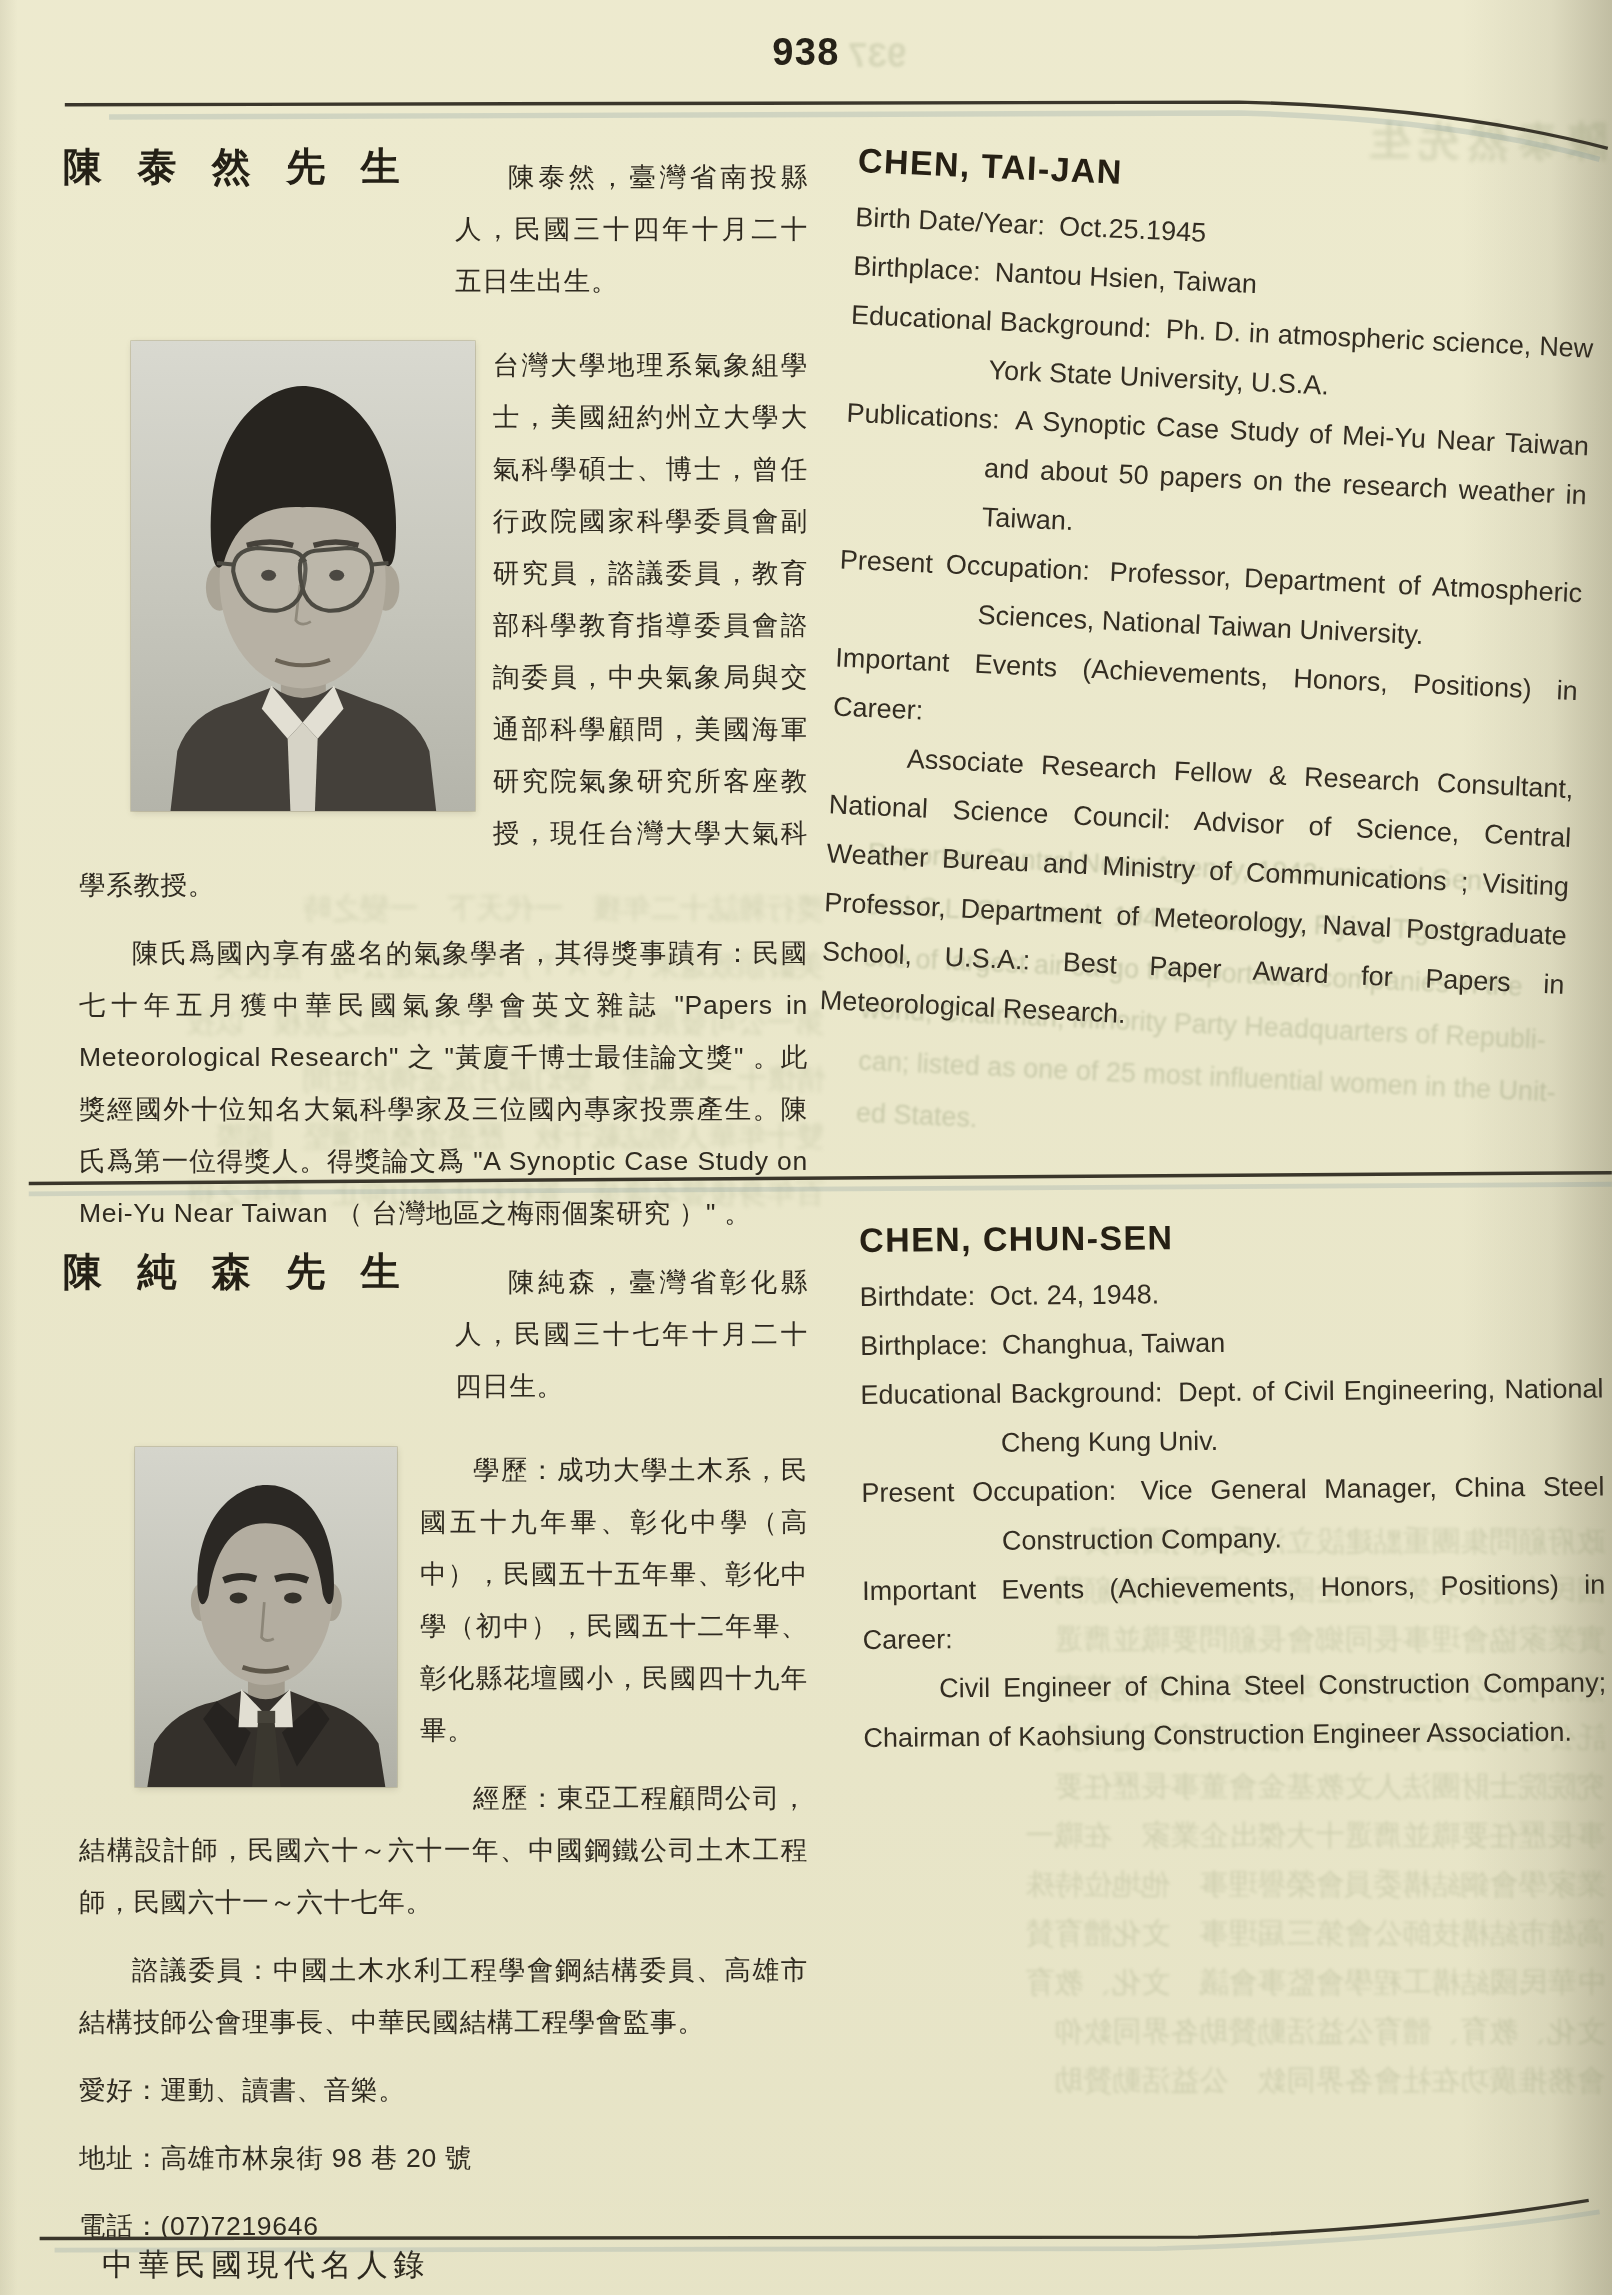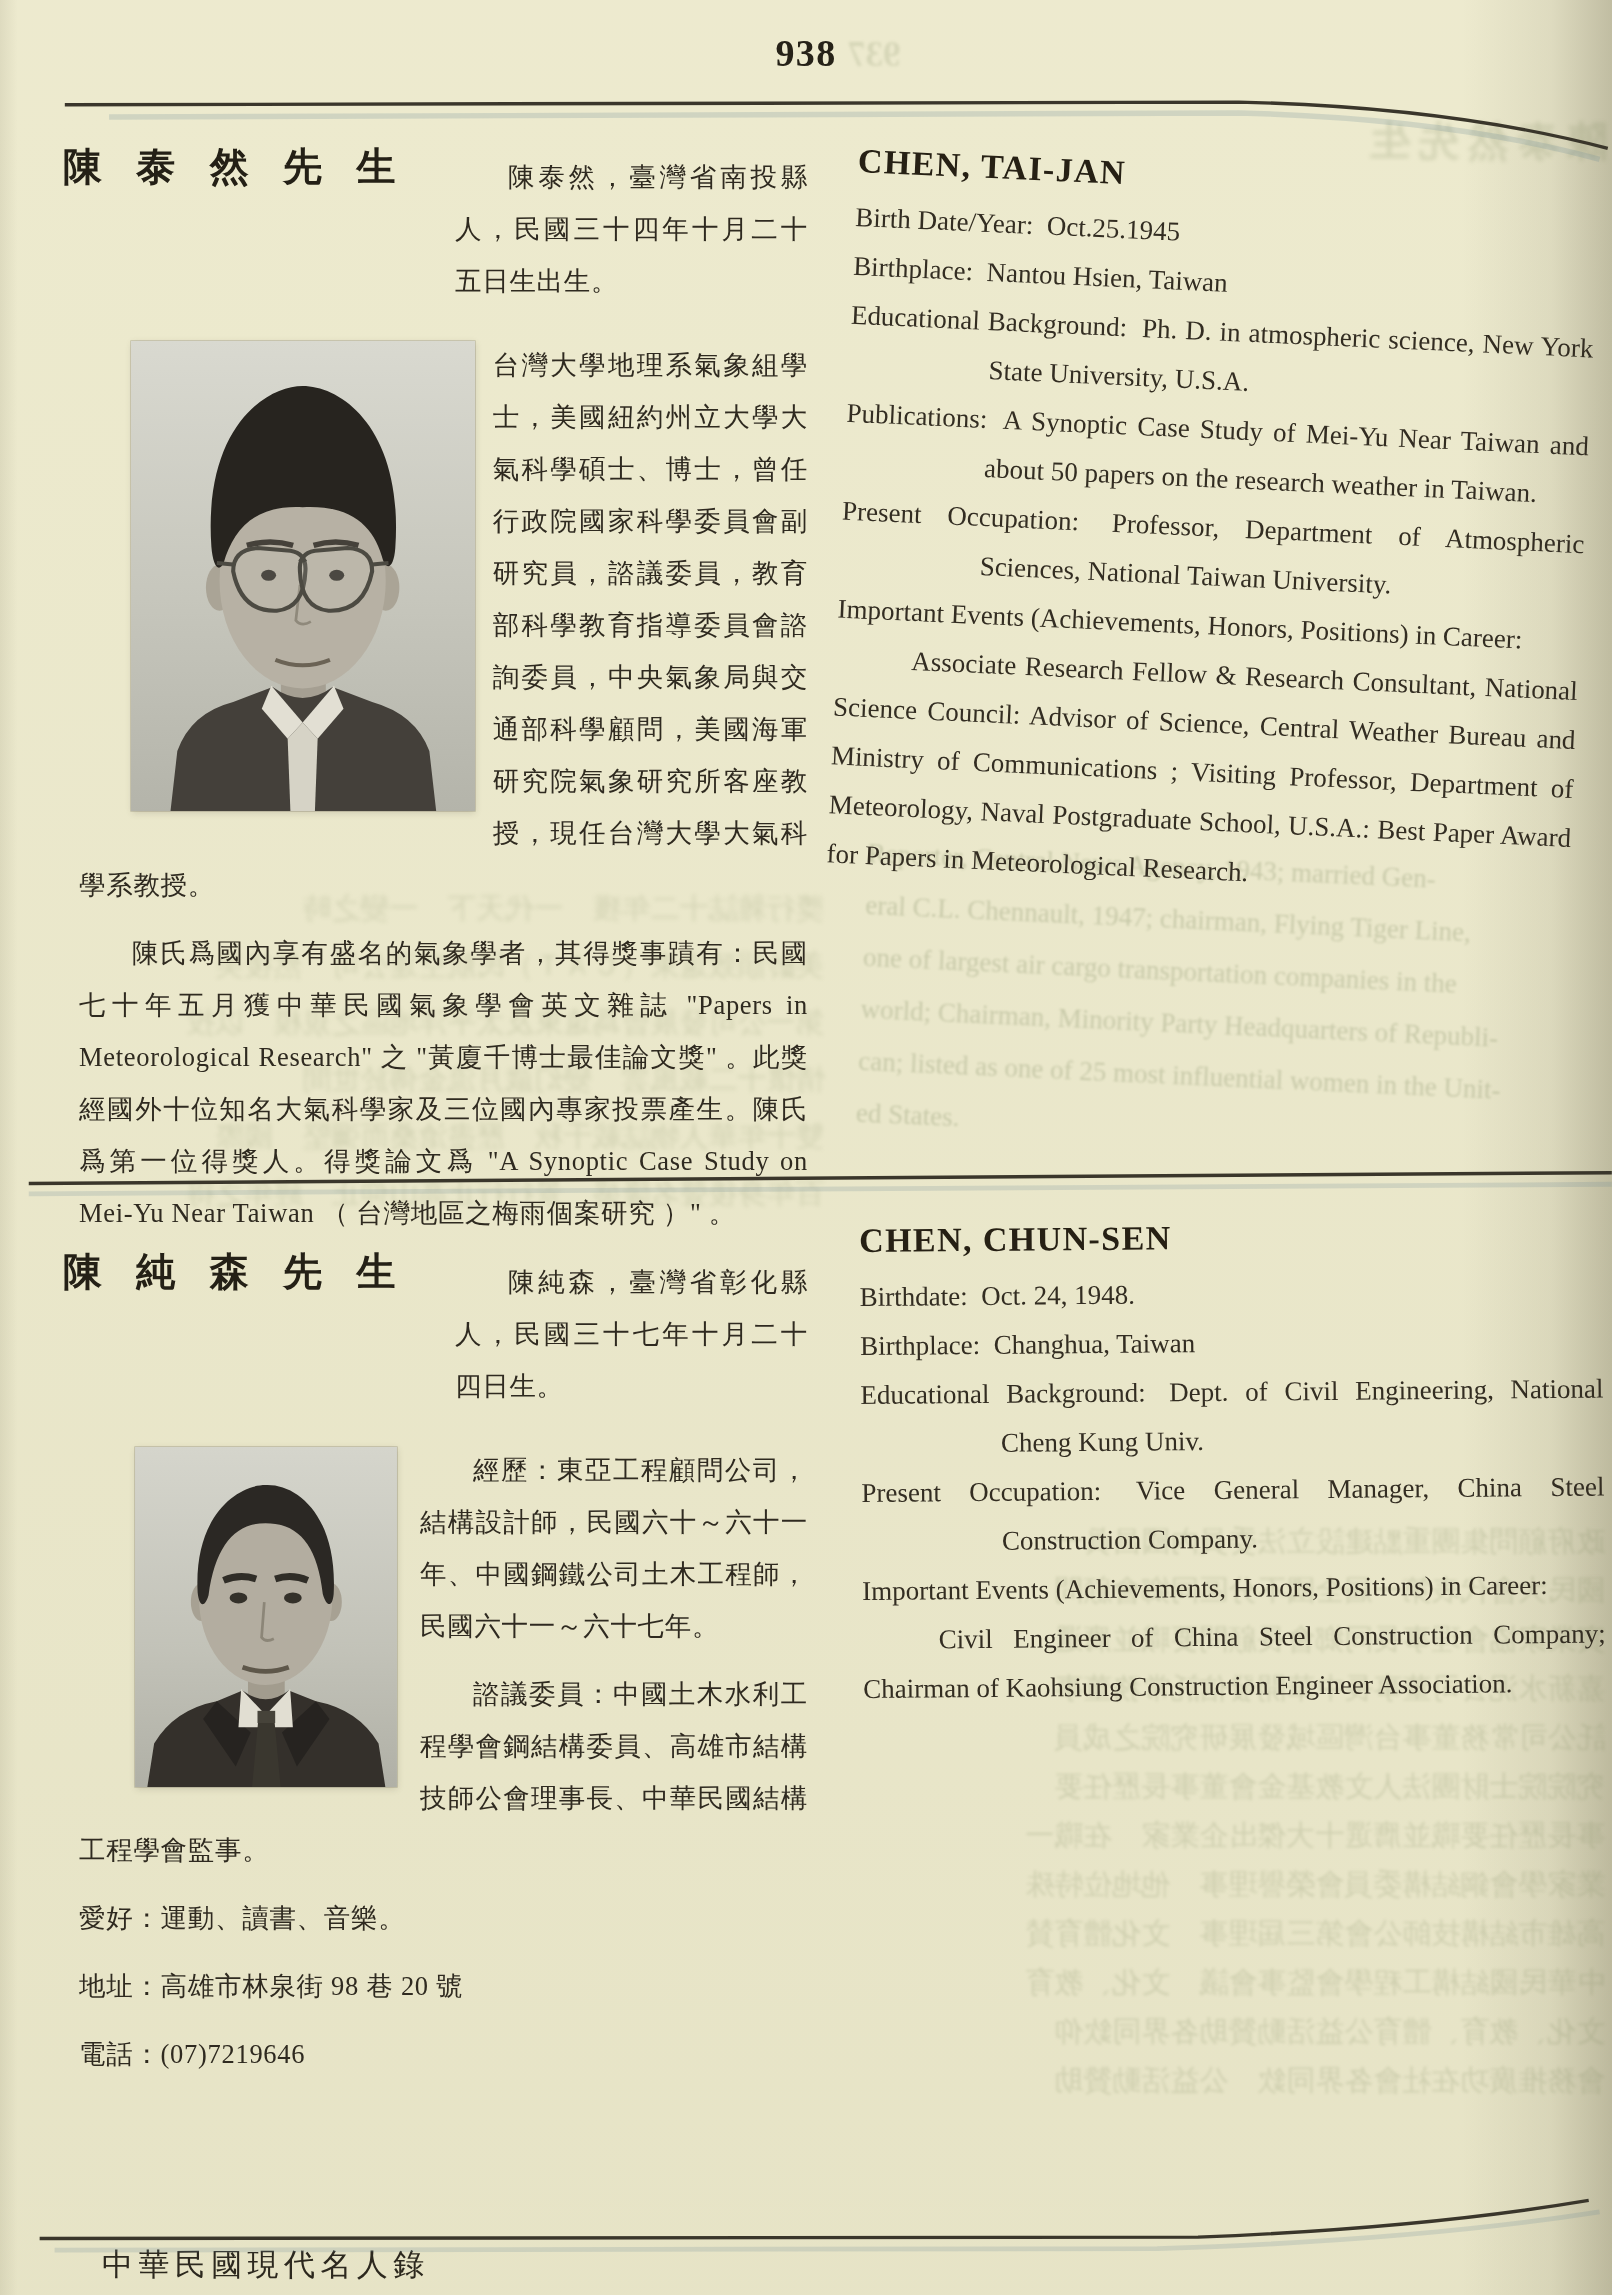--- a/index.html
+++ b/index.html
@@ -3,21 +3,21 @@
 <meta charset="utf-8">
 <style>
   html,body { margin:0; padding:0; background:#b9b49a; }
   .page {
     position:relative; width:1612px; height:2295px; overflow:hidden;
     background:
       linear-gradient(to right, rgba(90,85,60,0.10) 0px, rgba(90,85,60,0) 17.7px),
       linear-gradient(to left, rgba(90,85,60,0.30) 0px, rgba(90,85,60,0.10) 61px, rgba(90,85,60,0) 150px),
       linear-gradient(to bottom, rgba(255,255,245,0.10), rgba(0,0,0,0.02)),
       #ebe8ca;
-    font-family:Liberation Serif, serif;
+    font-family:Liberation Sans, sans-serif;
     color:#2f2a20;
   }
   .layer-rules { position:absolute; left:0; top:0; z-index:3; pointer-events:none; }
   .page-number {
     position:absolute; left:738px; top:31px; width:136px; text-align:center;
     font-size:38px; font-weight:bold; letter-spacing:1.4px; z-index:2; color:#262218;
   }
   
   .ghost { position:absolute; z-index:1; color:#7d885f; white-space:pre-line; pointer-events:none; }
   .g-pagenum { left:848px; top:35px; font-size:35px; font-weight:bold; opacity:.20; filter:blur(1.4px); transform:scaleX(-1); }
@@ -165,20 +165,21 @@
         <path d="M158 324 Q192 336 226 324" stroke="#5e574a" stroke-width="7" fill="none"></path>
         <path d="M92 214 C86 104 148 56 192 56 C240 54 298 104 292 216 C290 236 282 236 276 216 C268 144 240 112 192 112 C146 112 118 146 108 218 C102 238 94 234 92 214 Z" fill="#2b2824"></path>
         <path d="M18 500 L28 436 Q58 386 120 374 L158 358 Q192 384 226 358 L266 374 Q328 386 358 436 L368 500 Z" fill="#34302b"></path>
         <path d="M120 374 L170 420 L148 470 L100 400 Z" fill="#262320"></path>
         <path d="M266 374 L216 420 L238 470 L286 400 Z" fill="#262320"></path>
         <path d="M156 356 L192 394 L228 356 L232 412 L152 412 Z" fill="#e1ded2"></path>
         <path d="M182 392 L204 392 L214 500 L172 500 Z" fill="#3a372f"></path>
         <rect x="180" y="388" width="26" height="18" fill="#46433a"></rect>
       </svg>
     </div>
+    <p class="ind">學歷：成功大學土木系，民國五十九年畢、彰化中學（高中），民國五十五年畢、彰化中學（初中），民國五十二年畢、彰化縣花壇國小，民國四十九年畢。</p>
     <p class="ind">經歷：東亞工程顧問公司，結構設計師，民國六十～六十一年、中國鋼鐵公司土木工程師，民國六十一～六十七年。</p>
     <p class="ind">諮議委員：中國土木水利工程學會鋼結構委員、高雄市結構技師公會理事長、中華民國結構工程學會監事。</p>
     <p>愛好：運動、讀書、音樂。</p>
     <p>地址：高雄市林泉街 98 巷 20 號</p>
     <p>電話：(07)7219646</p>
   </div>
 
   <div class="en-col" id="e2en">
     <h2 class="en-name">CHEN, CHUN-SEN</h2>
     <p class="en-field"><span class="lbl">Birthdate:</span> <span>Oct. 24, 1948.</span></p>

